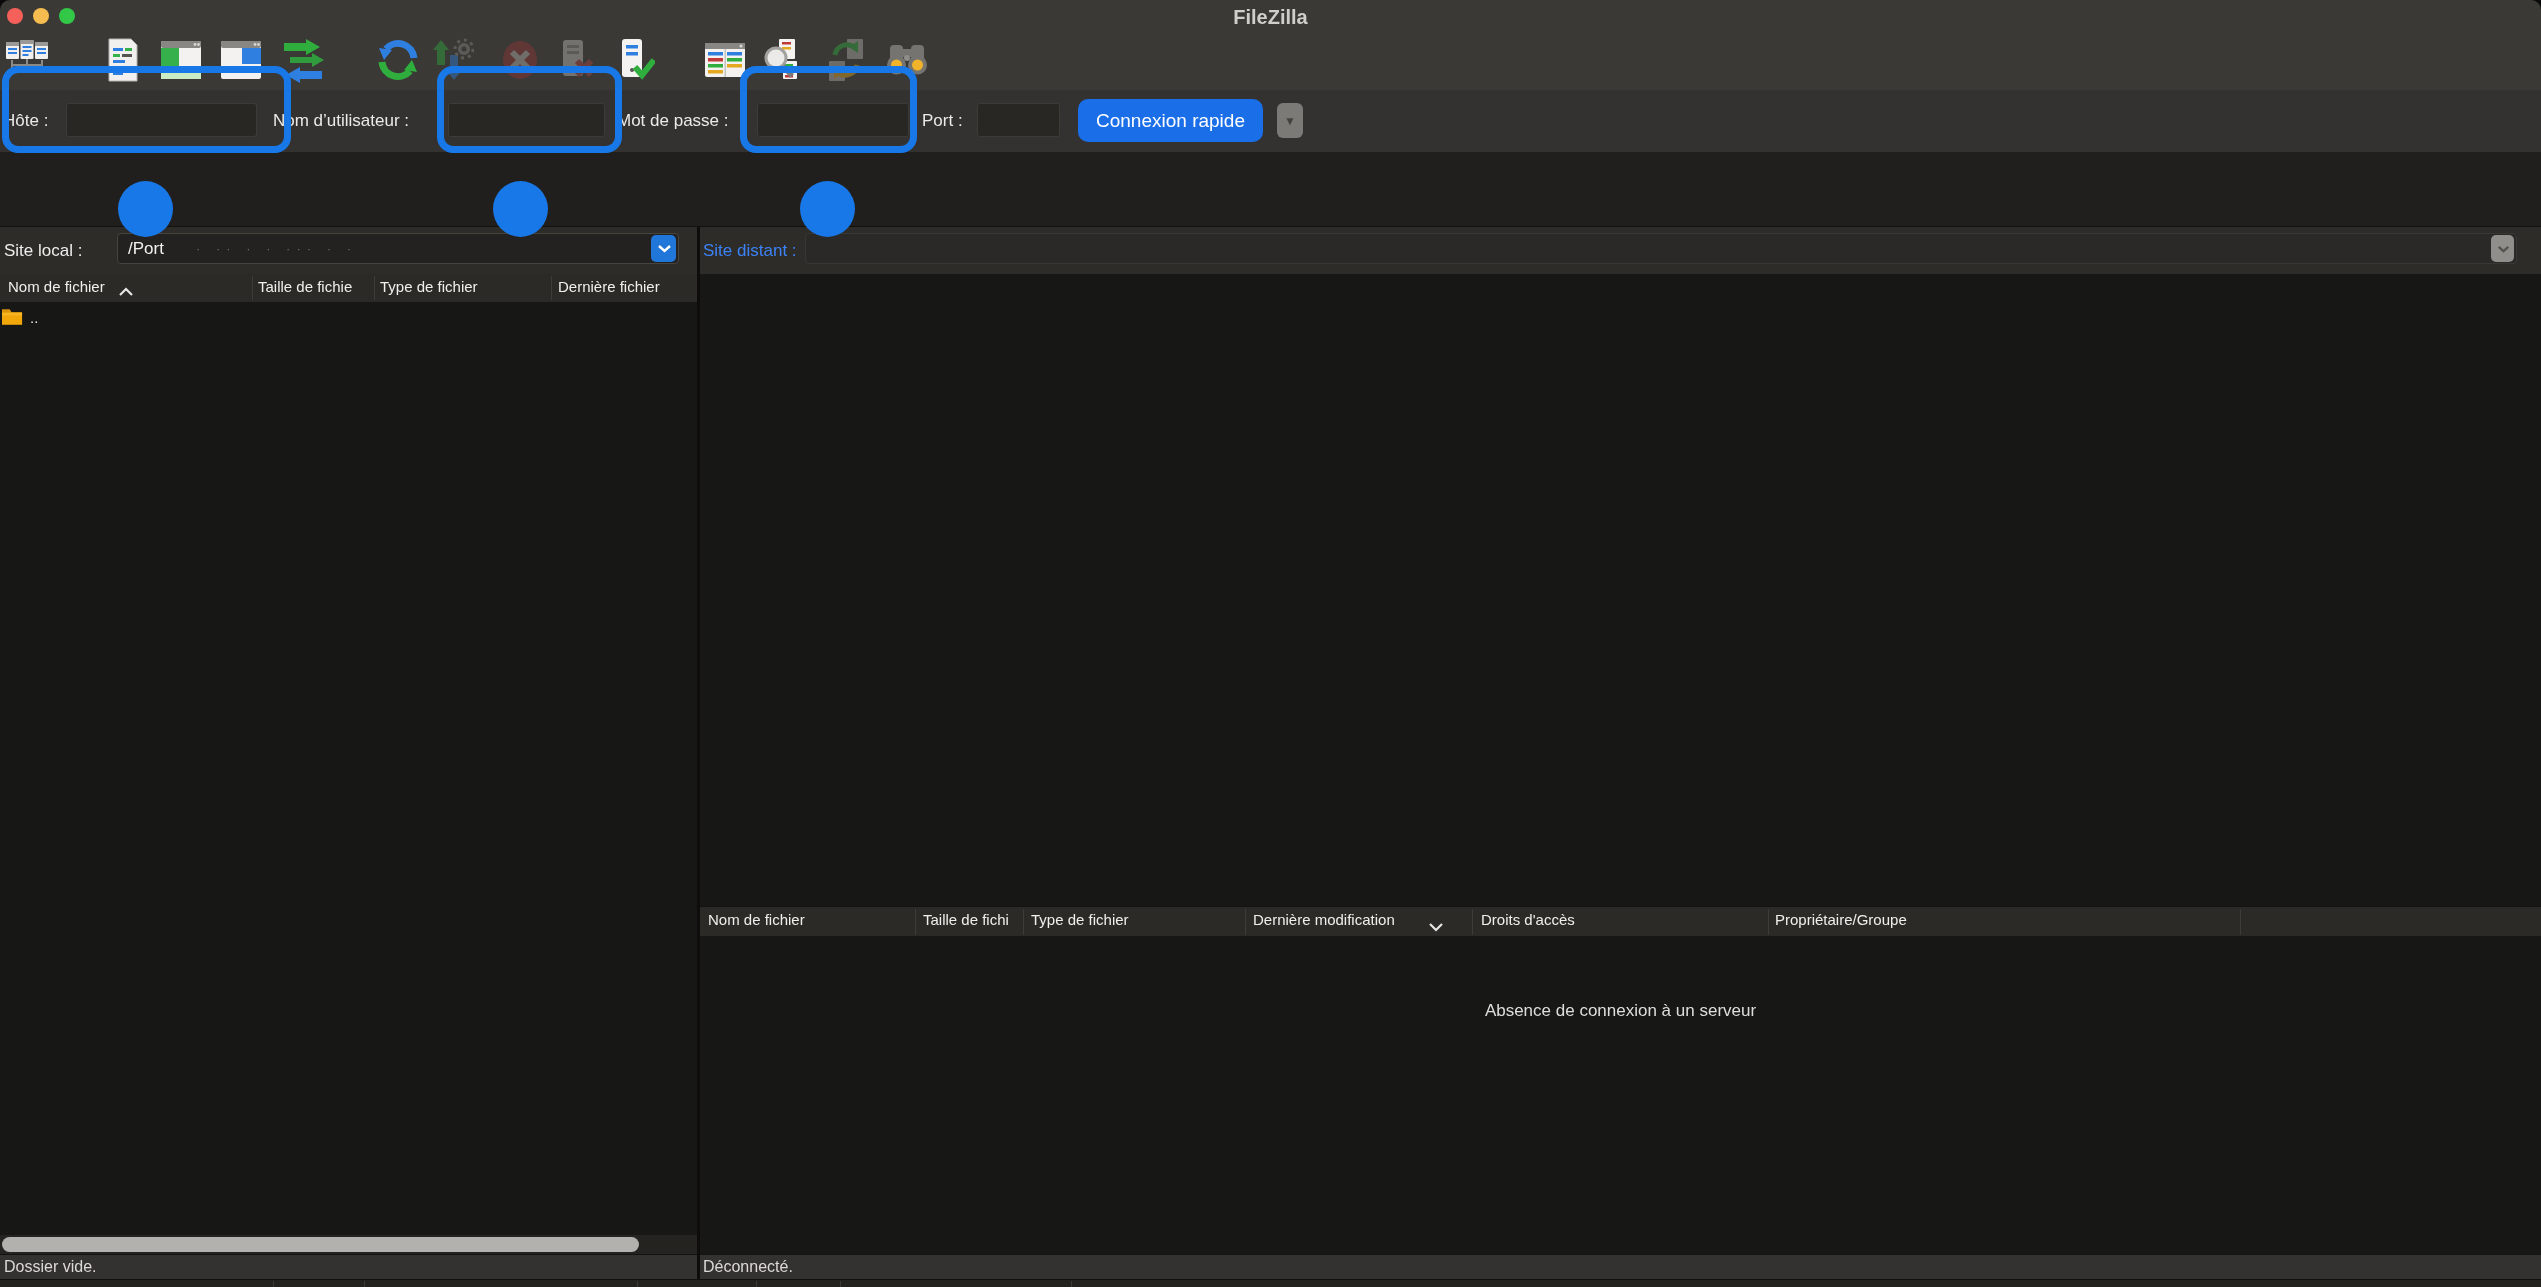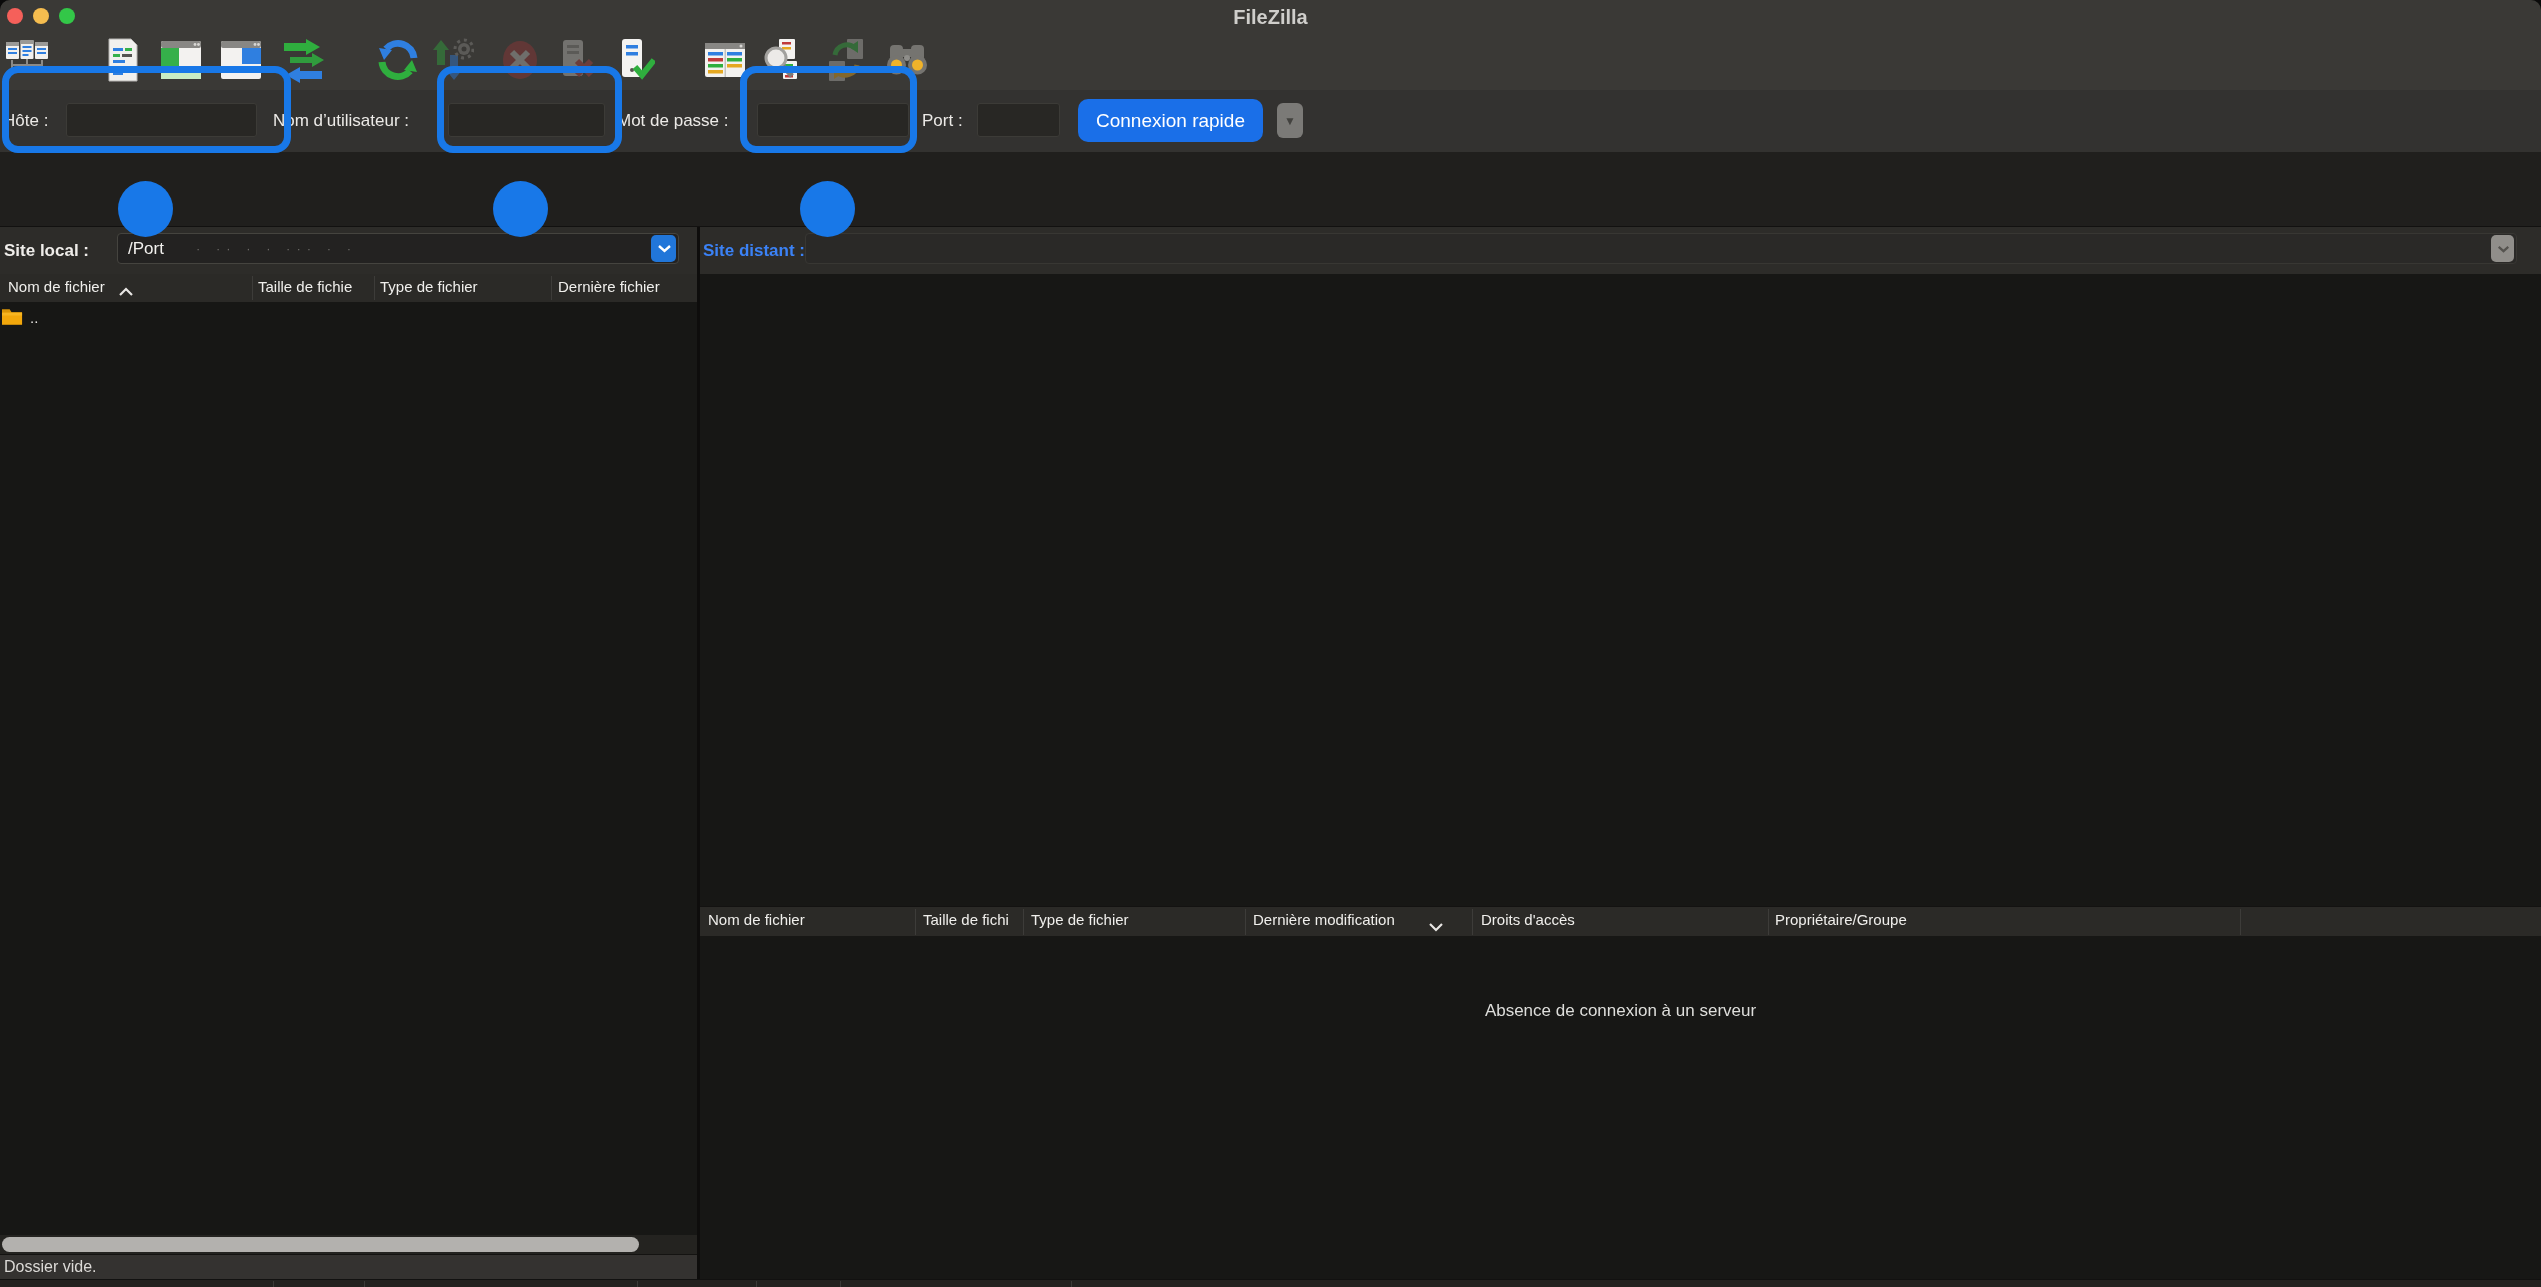--- a/index.html
+++ b/index.html
@@ -30,21 +30,21 @@
   #connect-btn{position:absolute;left:1078px;top:9px;width:185px;height:43px;background:#1a6fe8;
           border:none;border-radius:10px;color:#fff;font-size:19px;font-family:"Liberation Sans",sans-serif;}
   #connect-dd{position:absolute;left:1277px;top:13px;width:26px;height:35px;background:#7b7a77;
           border:none;border-radius:6px;color:#43423f;font-size:12px;}
 
   
   #logarea{left:0;top:152px;width:2541px;height:74px;background:#201f1d;border-bottom:1px solid #121110;}
 
   
   #siterow{left:0;top:227px;width:2541px;height:47px;background:#2d2c29;}
-  .sitelabel{position:absolute;top:14px;font-size:17px;font-weight:bold;}
+  .sitelabel{position:absolute;top:14px;font-size:17px;}
   #local-combo{position:absolute;left:117px;top:6px;width:562px;height:31px;background:#232221;
                border:1px solid #45443f;border-radius:4px;box-sizing:border-box;}
   #local-path{position:absolute;left:10px;top:5px;color:#f2f1ee;font-size:17px;}
   #path-blur{position:absolute;left:78px;top:7px;color:#6c6b67;font-size:13px;letter-spacing:6px;}
   #local-combo-btn{position:absolute;right:2px;top:1px;width:25px;height:27px;background:#2176d9;
                border:none;border-radius:5px;}
   #remote-combo{position:absolute;left:805px;top:6px;width:1712px;height:31px;background:#2a2927;
                border:1px solid #383733;border-radius:4px;box-sizing:border-box;}
   #remote-combo-btn{position:absolute;right:2px;top:1px;width:23px;height:27px;background:#908e8a;
                border:none;border-radius:5px;}
@@ -334,20 +334,23 @@
     <span class="hlabel" style="left:781px">Droits d'accès</span>
     <div class="hdiv" style="left:1068px"></div>
     <span class="hlabel" style="left:1075px">Propriétaire/Groupe</span>
     <div class="hdiv" style="left:1540px"></div>
   </div>
 
   <div class="abs listbg" style="left:700px;top:936px;width:1841px;height:392px">
     <div class="emptymsg" style="top:65px">Absence de connexion à un serveur</div>
   </div>
 
+  <div class="abs statusbar" style="left:700px;top:1254px;width:1841px;height:25px">
+    <span style="position:absolute;left:3px">Déconnecté.</span>
+  </div>
 
   <div class="abs" id="bottomstrip">
     <div class="bdiv" style="left:273px"></div>
     <div class="bdiv" style="left:364px"></div>
     <div class="bdiv" style="left:637px"></div>
     <div class="bdiv" style="left:756px"></div>
     <div class="bdiv" style="left:840px"></div>
     <div class="bdiv" style="left:1071px"></div>
   </div>
 

